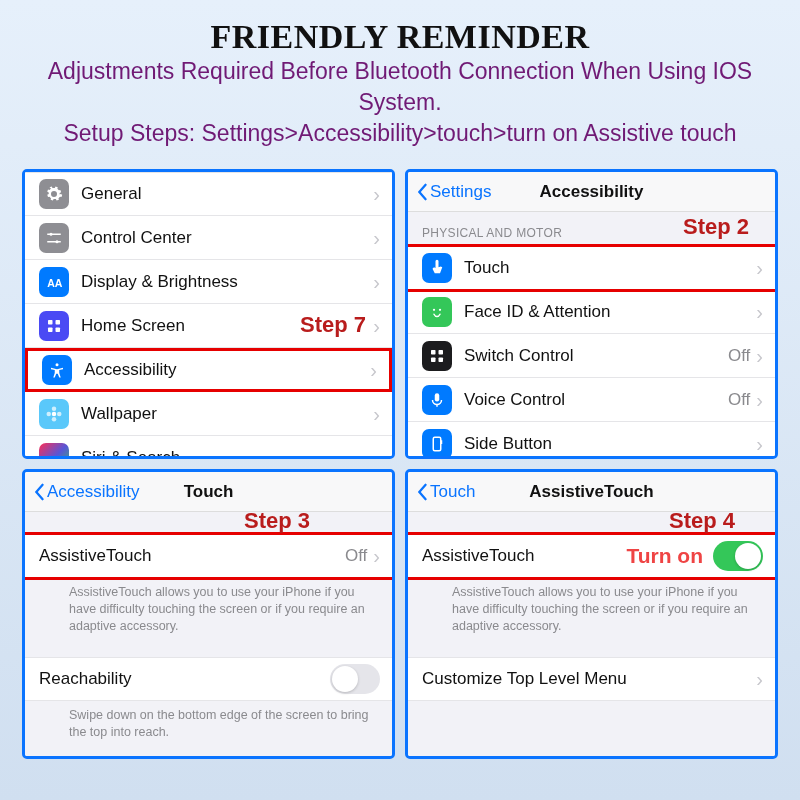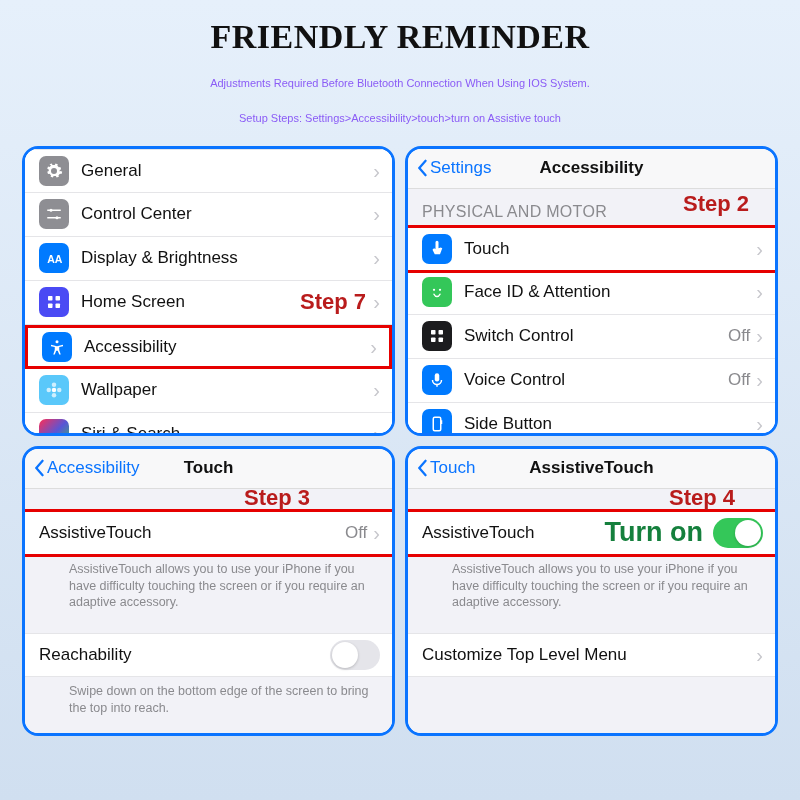--- a/index.html
+++ b/index.html
@@ -1,41 +1,41 @@
 <!DOCTYPE html>
 <html><head>
 <meta charset="utf-8">
 <style>
   * { box-sizing: border-box; margin: 0; padding: 0; font-family: -apple-system, Helvetica, Arial, sans-serif; }
   body { width: 800px; height: 800px; background: linear-gradient(to bottom, #e6f0fb, #d0dff0); overflow: hidden; }
   .header { text-align: center; padding: 18px 40px 10px; }
   .header h1 { font-size: 34px; font-weight: 800; letter-spacing: 0.5px; color: #111; font-family: Liberation Serif, serif; }
-  .header p { font-size: 11px; color: #8b5cf6; margin-top: 20px; line-height: 1.35; }
+  .header p { font-size: 23px; color: #701a75; margin-top: 0; line-height: 1.35; }
   .grid { display: grid; grid-template-columns: 1fr 1fr; gap: 10px; padding: 10px 22px 0; }
-  .panel { background: #fff; border: 3px solid #0a74ff; border-radius: 16px; height: 290px; overflow: hidden; position: relative; }
+  .panel { background: #fff; border: 3px solid #0a74ff; border-radius: 5px; height: 290px; overflow: hidden; position: relative; }
   .nav { display: flex; align-items: center; height: 40px; padding: 14px 8px; border-bottom: 0.5px solid #ddd; background: #f8f8f9; position: relative; }
   .back { color: #0a74ff; font-size: 17px; display: flex; align-items: center; gap: 2px; }
   .back svg { width: 12px; height: 18px; }
   .navtitle { position: absolute; left: 0; right: 0; text-align: center; font-weight: 600; font-size: 17px; color: #111; pointer-events: none; }
-  .section-h { font-size: 16px; color: #8a8a8e; padding: 14px 14px 6px; background: #f2f2f7; text-transform: uppercase; letter-spacing: 0.3px; }
+  .section-h { font-size: 12px; color: #8a8a8e; padding: 14px 14px 6px; background: #f2f2f7; text-transform: uppercase; letter-spacing: 0.3px; }
   .row { display: flex; align-items: center; height: 44px; padding: 0 12px 0 14px; background: #fff; border-bottom: 0.5px solid #e5e5e8; position: relative; }
   .row.first { border-top: 0.5px solid #e5e5e8; }
   .row .icon { width: 30px; height: 30px; border-radius: 7px; margin-right: 12px; display: flex; align-items: center; justify-content: center; flex-shrink: 0; }
   .row .label { flex: 1; font-size: 17px; color: #111; }
   .row .val { font-size: 17px; color: #8a8a8e; margin-right: 6px; }
   .row .chev { color: #c7c7cc; font-size: 20px; line-height: 1; }
   .desc { font-size: 12.5px; color: #8a8a8e; padding: 6px 14px 10px; background: #f2f2f7; line-height: 1.35; margin-left: 30px; }
   .step-label { position: absolute; color: #b91c1c; font-weight: 700; font-size: 22px; pointer-events: none; z-index: 5; }
   .redbox { border: 3px solid #e60000 !important; }
   .redwrap { position: absolute; border: 3px solid #e60000; pointer-events: none; z-index: 4; }
   .toggle { width: 50px; height: 30px; border-radius: 15px; position: relative; }
   .toggle .knob { width: 26px; height: 26px; background: #fff; border-radius: 50%; position: absolute; top: 2px; box-shadow: 0 1px 3px rgba(0,0,0,0.2); }
   .toggle.off { background: #e5e5ea; } .toggle.off .knob { left: 2px; }
   .toggle.on { background: #34c759; } .toggle.on .knob { right: 2px; }
-  .turnon { color: #15803d; font-weight: 700; font-size: 27px; margin-right: 10px; margin-left: 37px; }
+  .turnon { color: #ef4444; font-weight: 700; font-size: 21px; margin-right: 10px; margin-left: 37px; }
   .gap { height: 22px; background: #f2f2f7; }
   .pbody { background: #f2f2f7; height: calc(100% - 40px); overflow: hidden; }
   .p1body { background: #fff; height: 100%; overflow: hidden; }
   
   .bg-gray{background:#8e8e93}.bg-blue{background:#007aff}.bg-lblue{background:#5ac8fa}.bg-home{background:#4a4af4}
   .bg-green{background:#34c759}.bg-dark{background:#1c1c1e}.bg-mic{background:#007aff}
   .icon svg{width:18px;height:18px;fill:#fff}
 </style>
 </head>
 <body>

